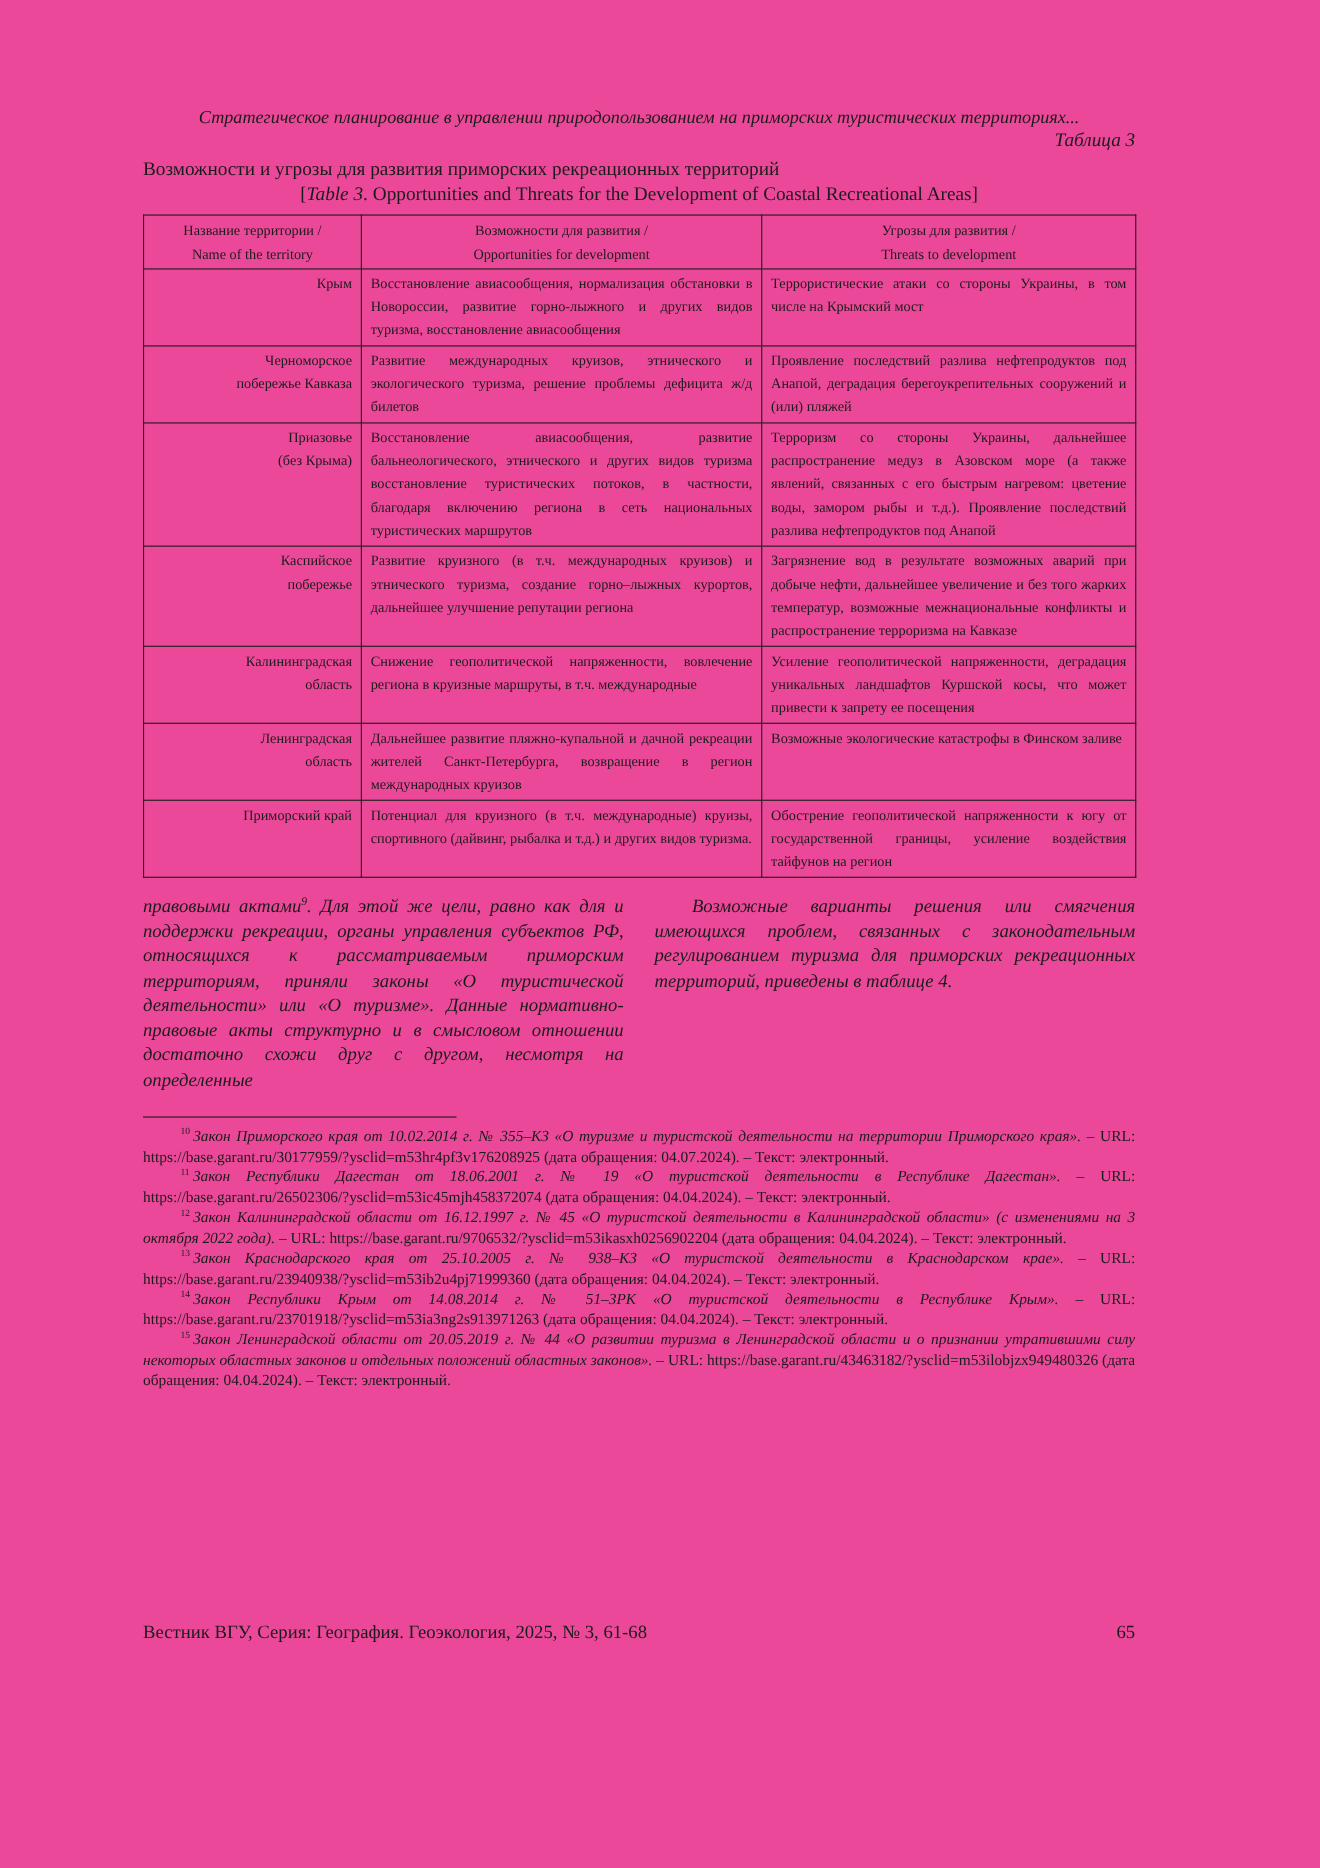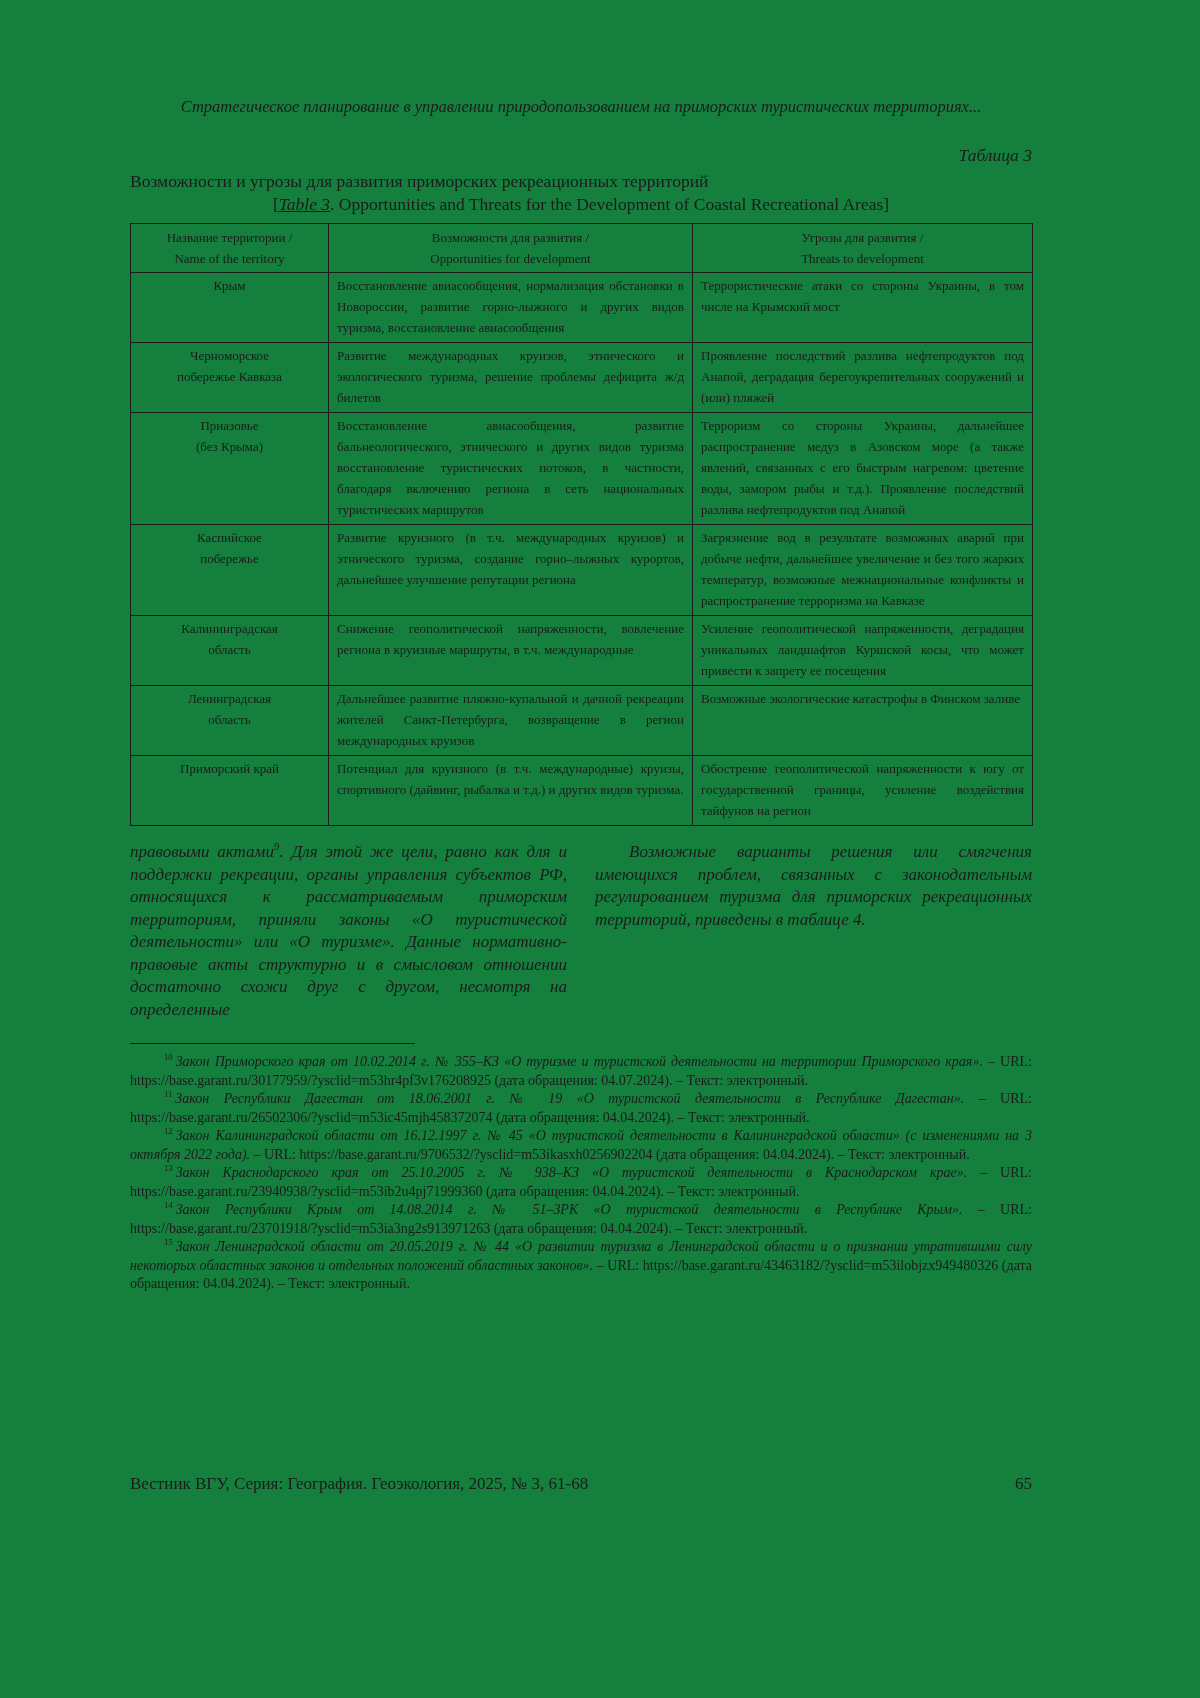--- a/index.html
+++ b/index.html
@@ -1,53 +1,53 @@
 <!DOCTYPE html>
 <html lang="ru"><head>
 <meta charset="utf-8">
 <style>
   * { margin:0; padding:0; box-sizing:border-box; }
   html,body { background:#ffffff; }
   .page {
     position:relative;
     width:1200px; height:1698px;
-    background:#15803d;
+    background:#ec4899;
     font-family:"Liberation Serif", serif;
     color:#1b1b1b;
     overflow:hidden;
     padding-left:32px;
   }
   .content {
     position:absolute; top:97px; left:130px; width:902px;
   }
   .running-head {
     text-align:center; font-style:italic; font-size:16.5px; line-height:20px;
   }
   .table-label {
-    text-align:right; font-style:italic; font-size:17.5px; margin-top:28px;
+    text-align:right; font-style:italic; font-size:17.5px; 
   }
   .caption-ru { text-align:left; font-size:17.5px; line-height:23px; margin-top:4px; }
   .caption-en { text-align:center; font-size:17.5px; line-height:23px; }
-  .caption-en .it { font-style:italic;text-decoration:underline; }
+  .caption-en .it { font-style:italic; }
 
   table.main {
     border-collapse:collapse; width:100%; margin-top:7px; table-layout:fixed;
   }
   table.main th, table.main td {
     border:1.6px solid #1b1b1b;
     font-size:13px; line-height:21px;
     padding:2px 8px 4px 8px;
     vertical-align:top;
   }
   table.main th {
     font-weight:normal; text-align:center; vertical-align:middle;
     white-space:pre-line; padding:3px 4px;
   }
   td.cell-territory {
-    text-align:center; vertical-align:middle; white-space:pre-line;
+    text-align:right; vertical-align:middle; white-space:pre-line;
   }
   td.cell-text { text-align:justify; }
 
   .columns {
     display:flex; gap:28px; margin-top:15px;
     font-size:17px; line-height:22.5px;font-style:italic;
   }
   .col { flex:1; text-align:justify; }
   .col p.indent { text-indent:34px; }
   sup { font-size:0.62em; vertical-align:super; line-height:0; }

